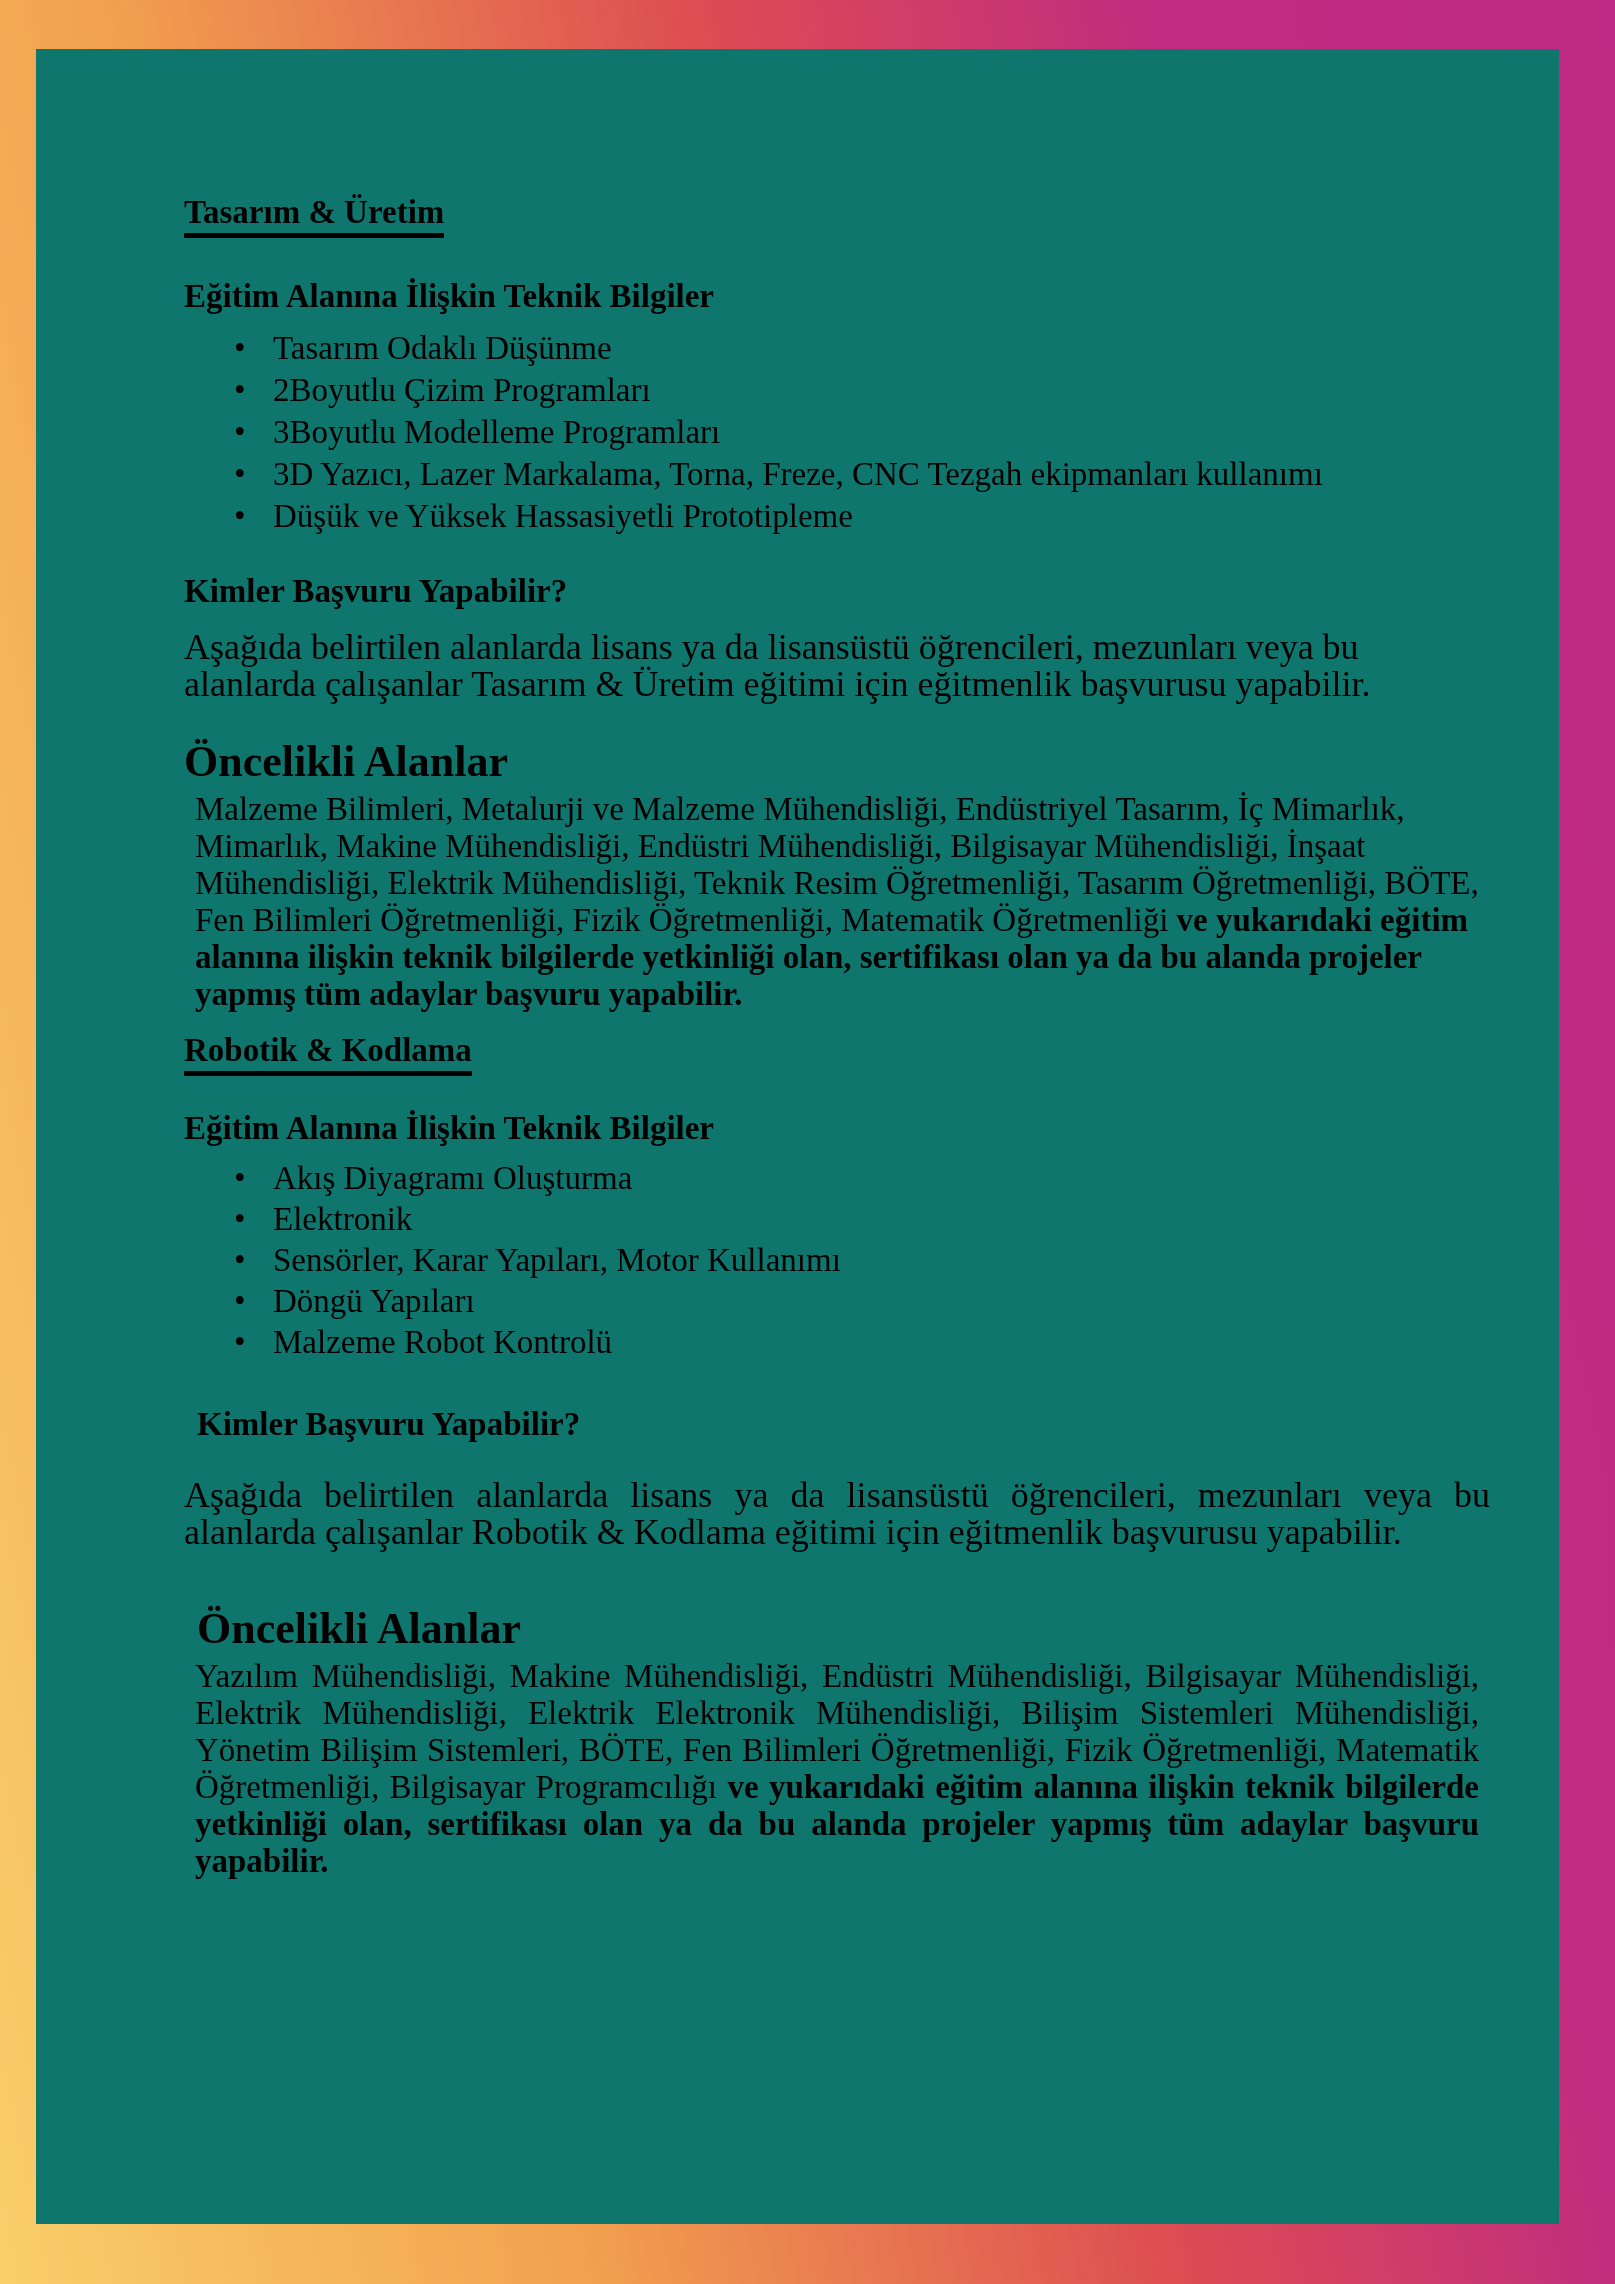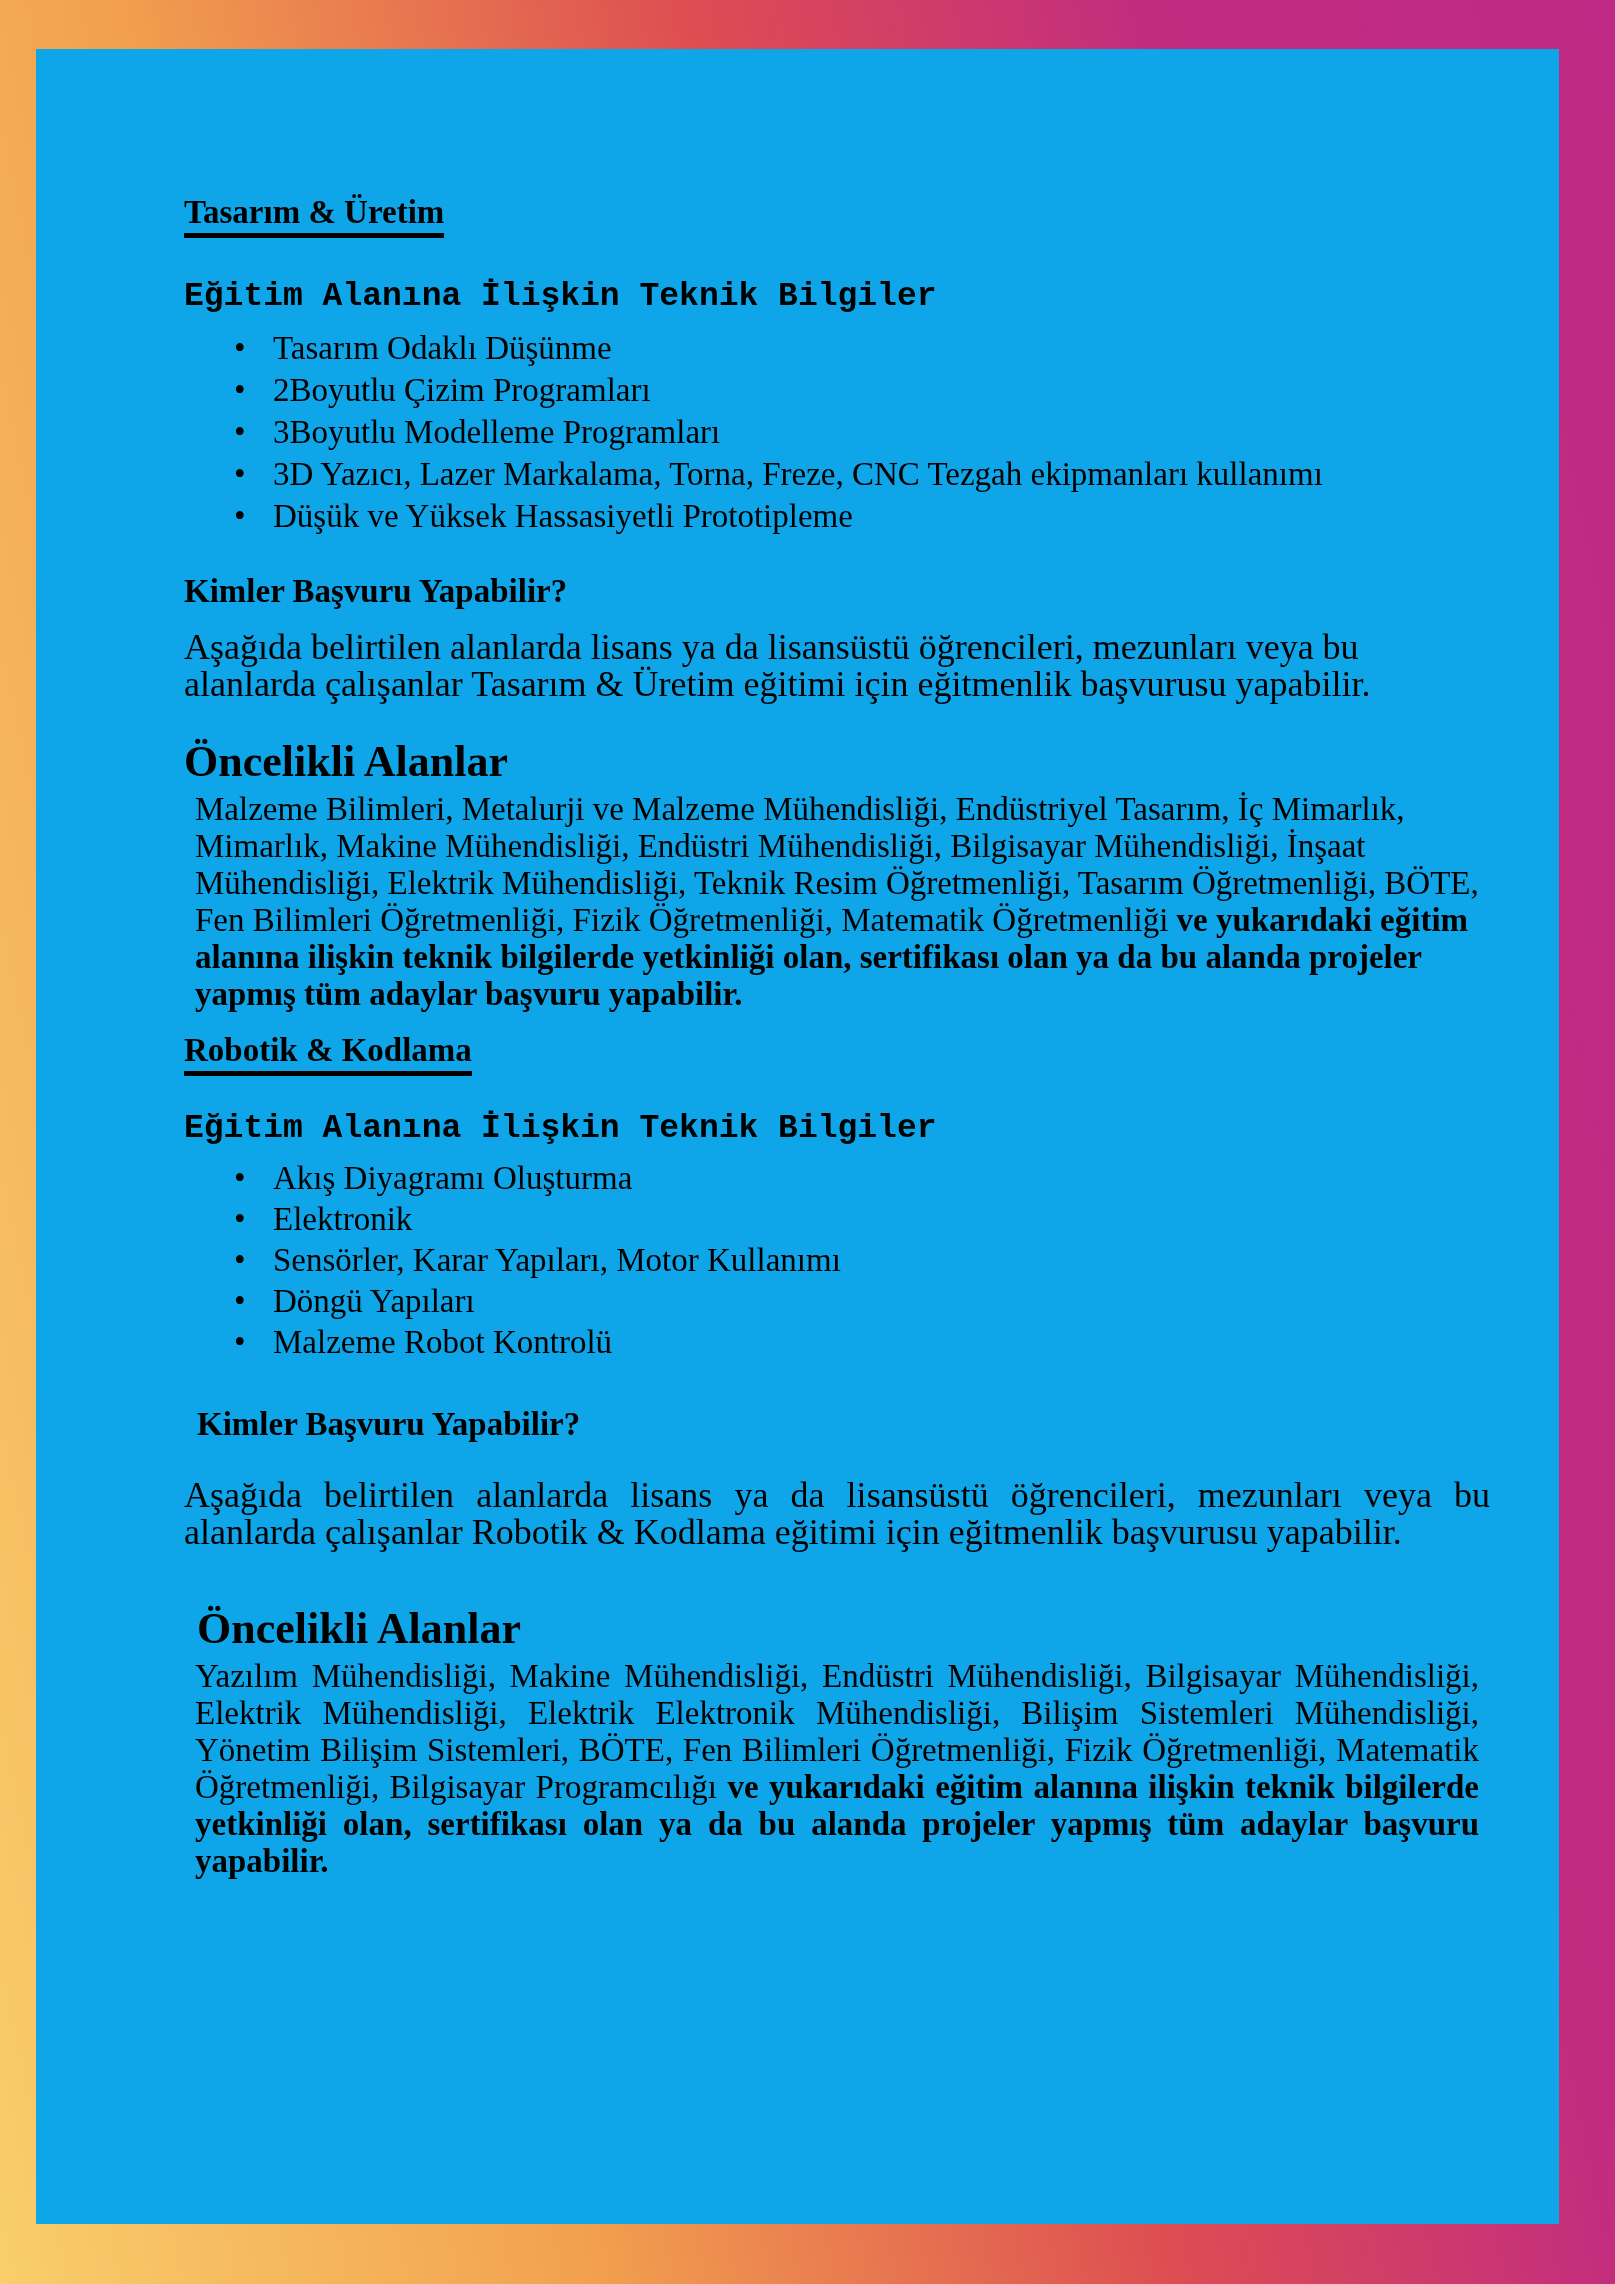--- a/index.html
+++ b/index.html
@@ -14,21 +14,21 @@
     background: linear-gradient(78deg, #F9CE6B 0%, #F2A14E 28%, #DD4D52 56%, #C22B80 78%, #BE2A85 100%);
     font-family: "Liberation Serif", "DejaVu Serif", serif;
     color: #000000;
   }
   .page {
     position: absolute;
     left: 36px;
     top: 49px;
     width: 1523px;
     height: 2175px;
-    background: #0ea5e9;
+    background: #0f766e;
   }
   .content {
     position: absolute;
     left: 0; top: 0; right: 0; bottom: 0;
     padding: 144px 69px 0 148px;
     font-size: 33px;
     line-height: 37px;
   }
   .doc-title {
     font-weight: 700;
@@ -39,21 +39,20 @@
   .doc-title .underlined {
     display: inline-block;
     border-bottom: 5.2px solid #000;
     padding-bottom: 1.3px;
   }
   .sub-heading {
     font-weight: 700;
     font-size: 33px;
     line-height: 39px;
     margin: 39px 0 0 0;
-    font-family: Liberation Mono, monospace;
   }
   .sub-heading.mt50 { margin-top: 33px; }
   ul.bullets {
     list-style: none;
     margin: 10.4px 0 0 50px;
     padding: 0;
   }
   ul.bullets li {
     position: relative;
     padding-left: 39px;

